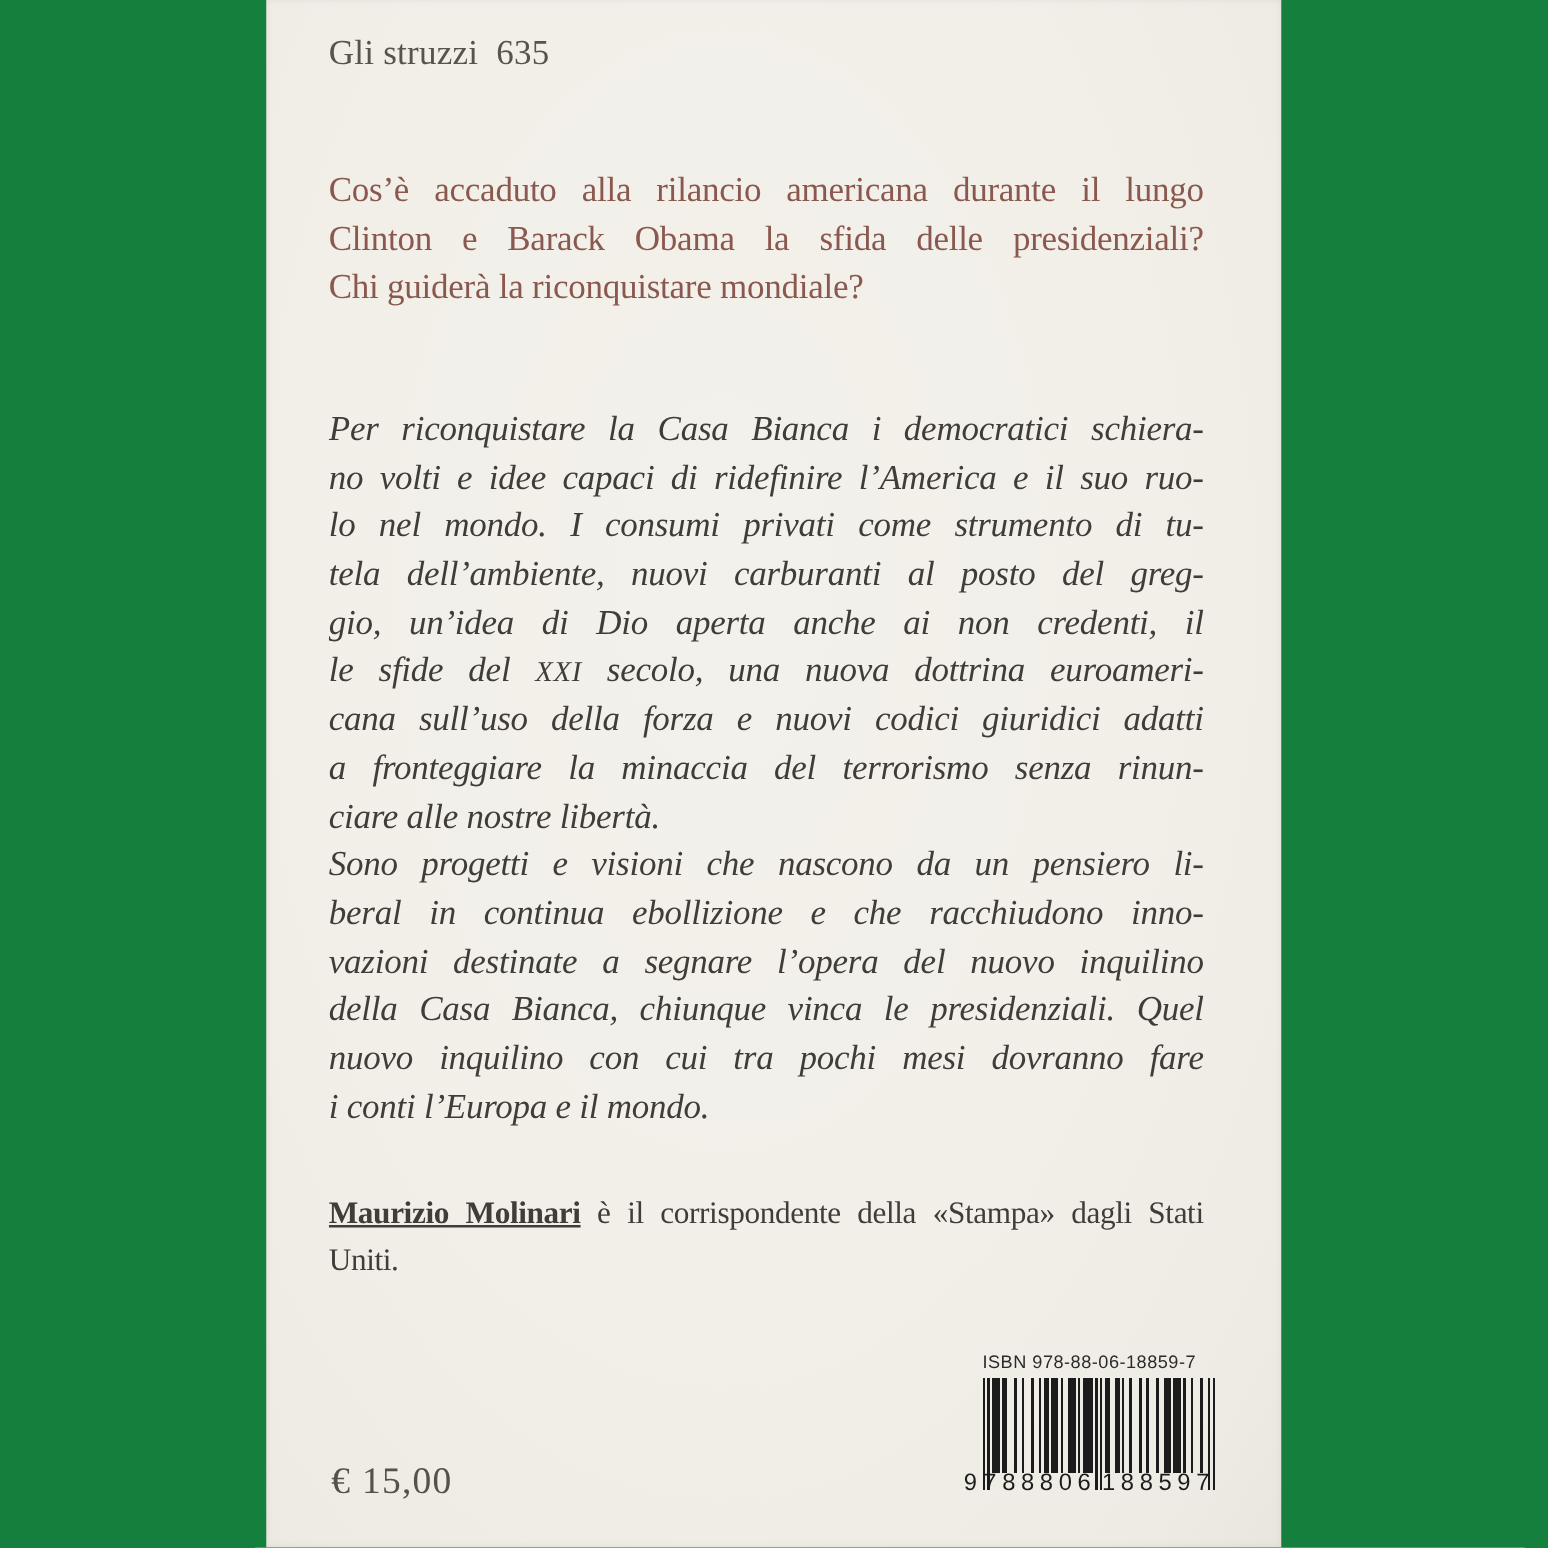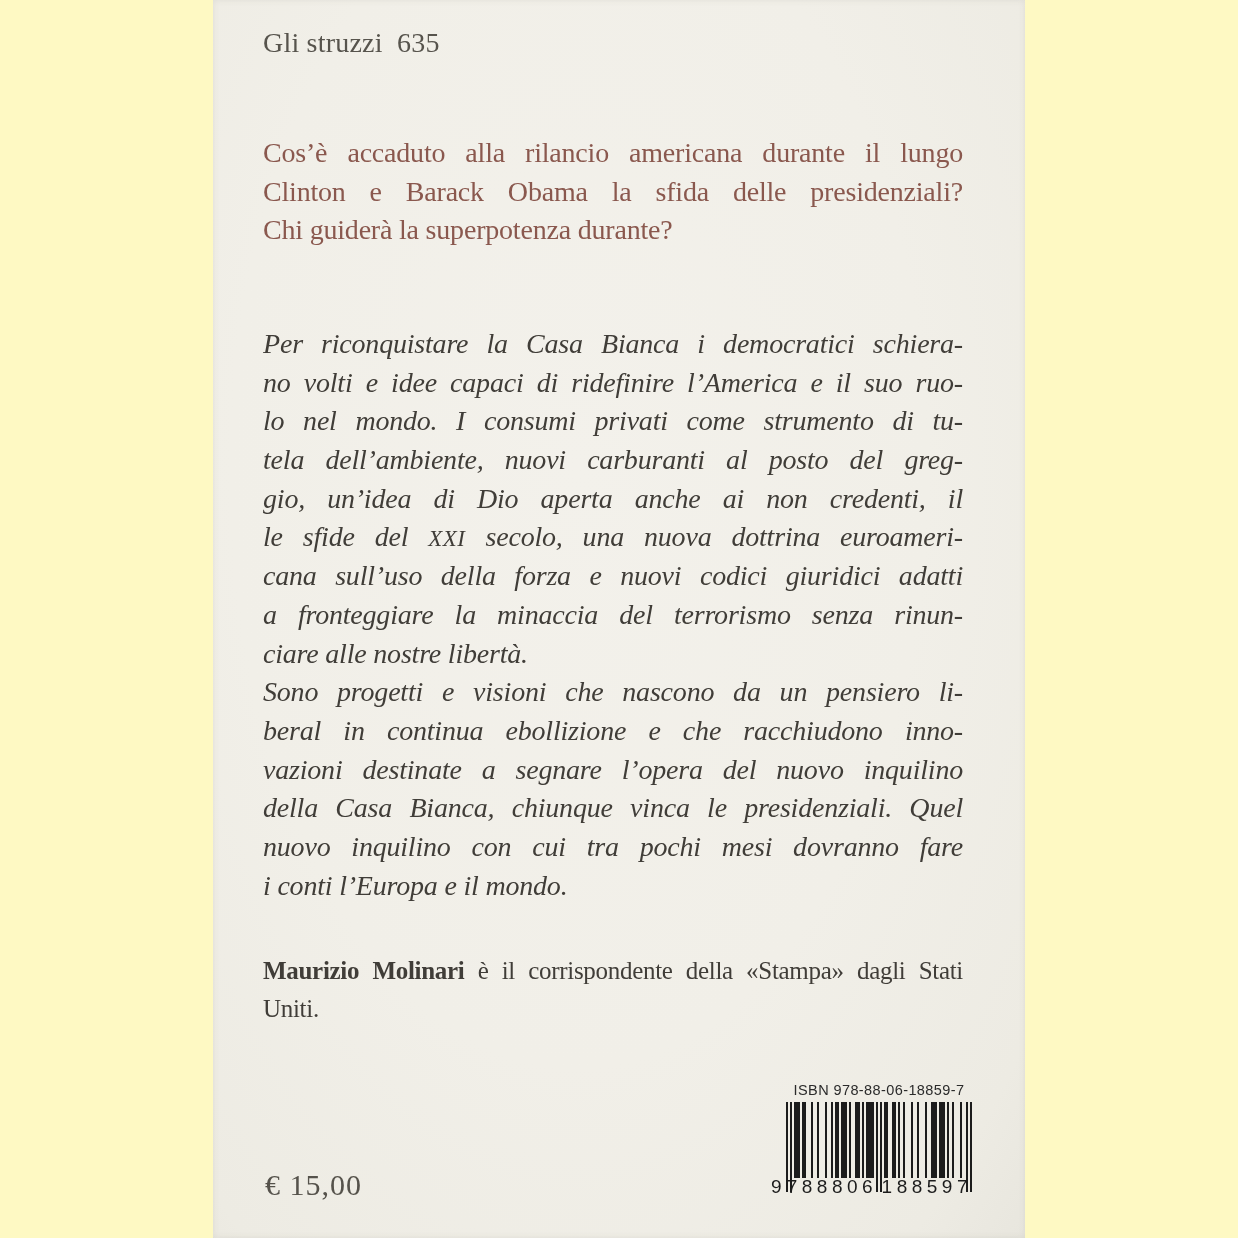--- a/index.html
+++ b/index.html
@@ -2,21 +2,21 @@
 <html><head>
 <meta charset="utf-8">
 <style>
   html, body { margin: 0; padding: 0; }
   body { font-family: "Liberation Serif", serif; }
 
   .page {
     position: relative;
     width: 1238px;
     height: 1238px;
-    background: #fef9c3;
+    background: #15803d;
     overflow: hidden;
   }
 
   .cover {
     position: absolute;
     left: 213px;
     top: 0;
     width: 812px;
     height: 1238px;
     background: radial-gradient(ellipse at 45% 38%, #f3f1eb 0%, #f1efe8 55%, #edebe3 88%, #e8e6de 100%);
@@ -64,37 +64,37 @@
   .jline .sc { font-size: 0.82em; letter-spacing: 0.5px; }
 
   .author {
     position: absolute;
     left: 50px;
     top: 952px;
     width: 700px;
     color: #403d38;
   }
   .author .jline { font-size: 25px; letter-spacing: -0.3px; line-height: 38px; height: 38px; }
-  .author .name { font-weight: bold; }
+  .author .name { font-weight: bold; text-decoration: underline; }
 
   .price {
     position: absolute;
     left: 52px;
     top: 1168px;
     font-size: 30px;
     color: #55524b;
     white-space: pre;
     letter-spacing: 1px;
   }
 
   .barcode-block {
     position: absolute;
     left: 573px;
     top: 1082px;
-    width: 186px;
+    width: 160px;
   }
   .isbn-label {
     font-family: "Liberation Sans", sans-serif;
     font-size: 14.5px;
     color: #2b2b2b;
     text-align: center;
     letter-spacing: 0.4px;
     margin-bottom: 4px;
     white-space: nowrap;
   }
@@ -132,21 +132,21 @@
 <body>
 
 <div class="page">
   <div class="cover">
 
     <div class="series">Gli struzzi  635</div>
 
     <div class="lead">
         <div class="jline">Cos’è accaduto alla rilancio americana durante il lungo</div>
         <div class="jline">Clinton e Barack Obama la sfida delle presidenziali?</div>
-        <div class="jline last">Chi guiderà la superpotenza durante?</div>
+        <div class="jline last">Chi guiderà la riconquistare mondiale?</div>
       </div>
 
     <div class="bodytext">
       <div>
           <div class="jline">Per riconquistare la Casa Bianca i democratici schiera-</div>
           <div class="jline">no volti e idee capaci di ridefinire l’America e il suo ruo-</div>
           <div class="jline">lo nel mondo. I consumi privati come strumento di tu-</div>
           <div class="jline">tela dell’ambiente, nuovi carburanti al posto del greg-</div>
           <div class="jline">gio, un’idea di Dio aperta anche ai non credenti, il</div>
           <div class="jline">le sfide del <span class="sc">XXI</span> secolo, una nuova dottrina euroameri-</div>

